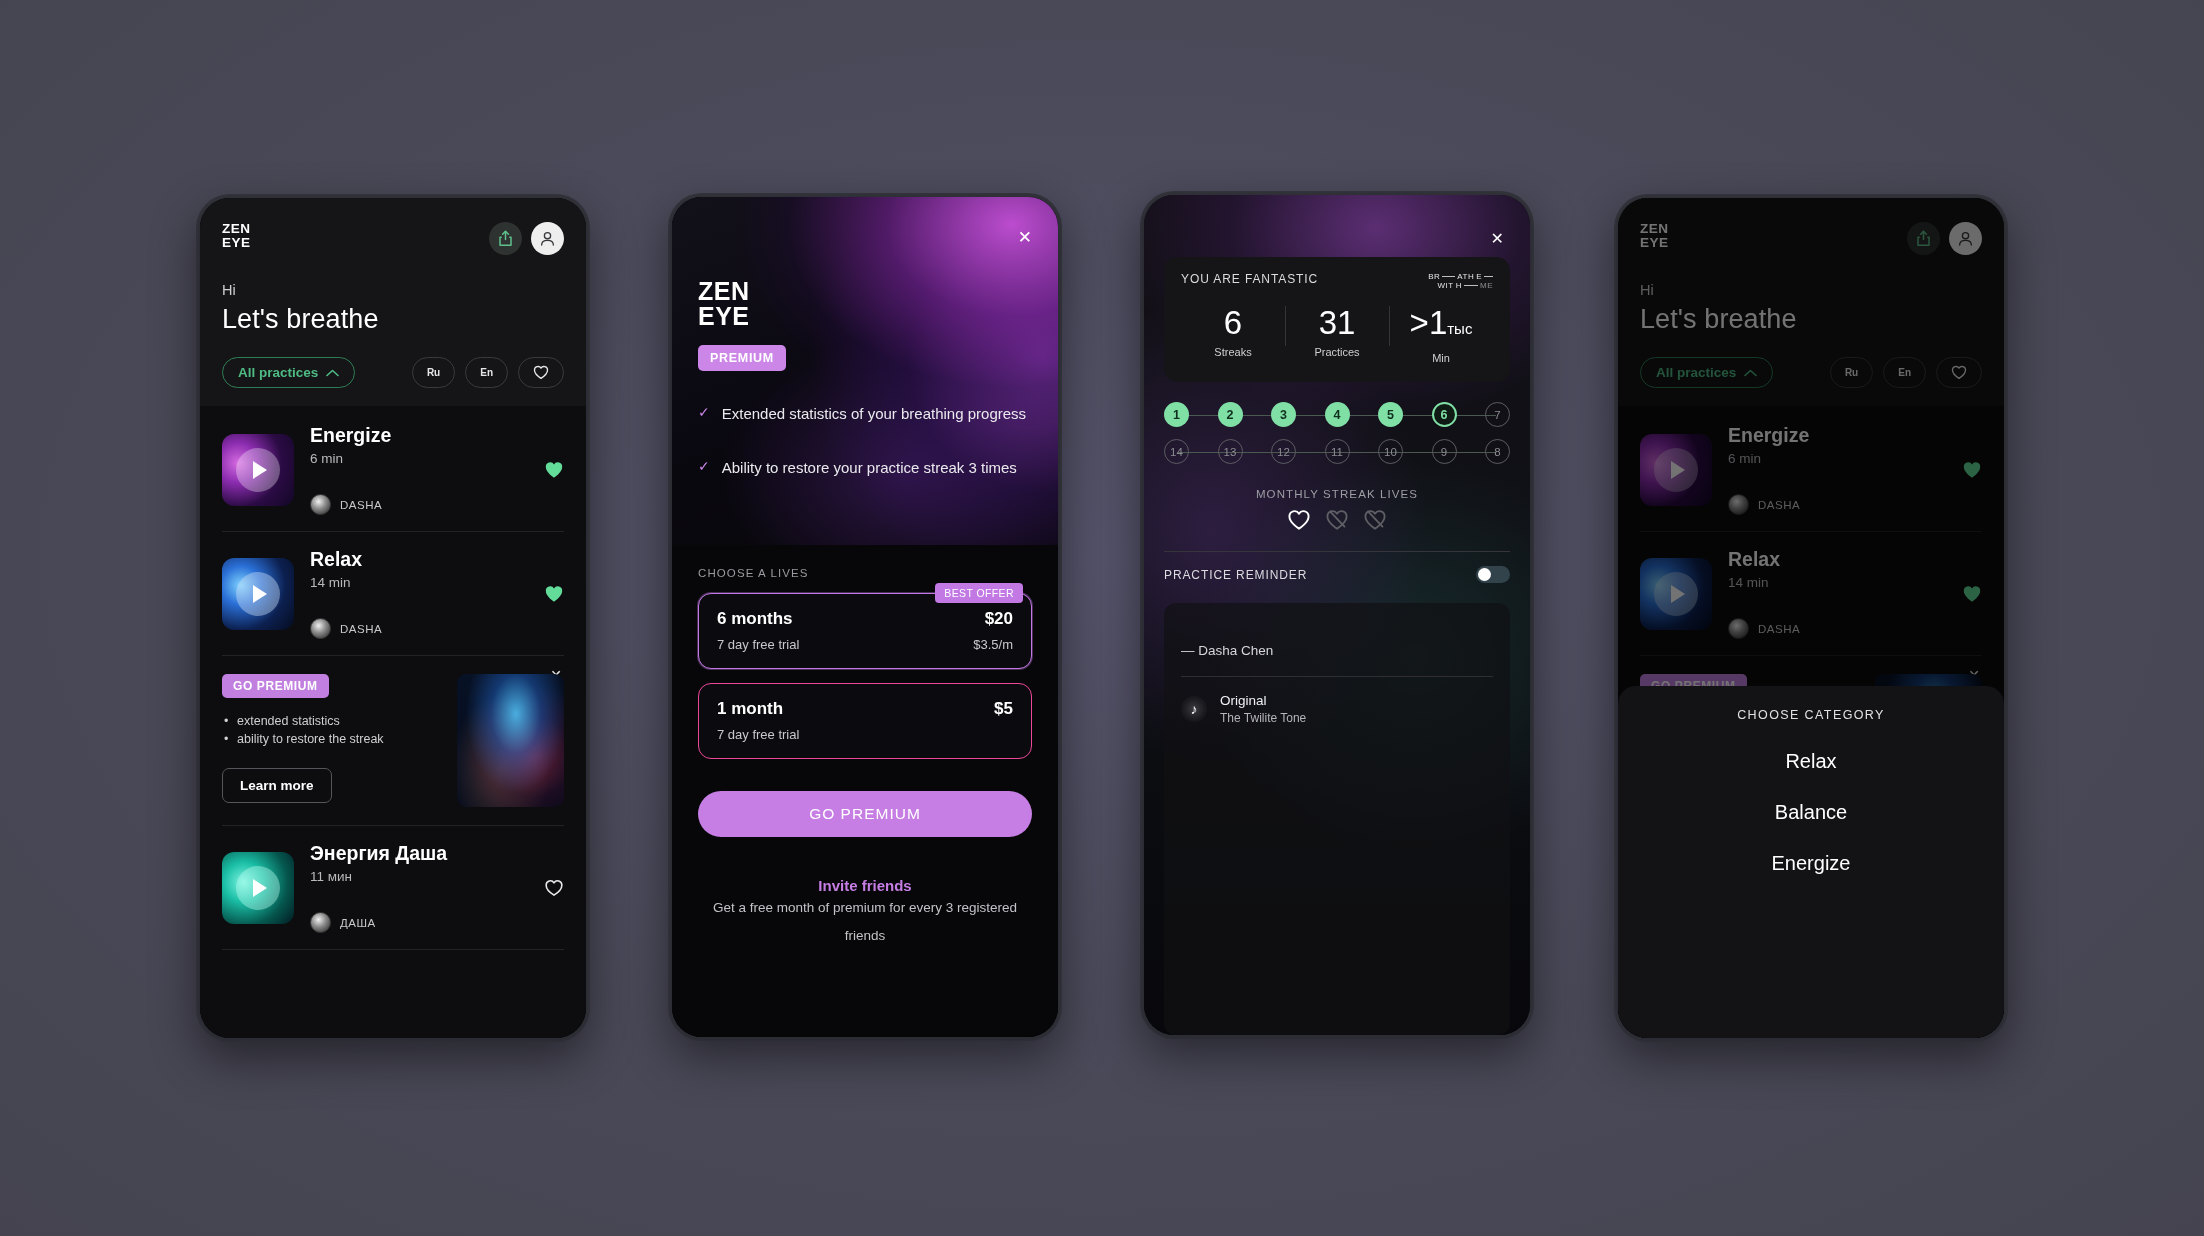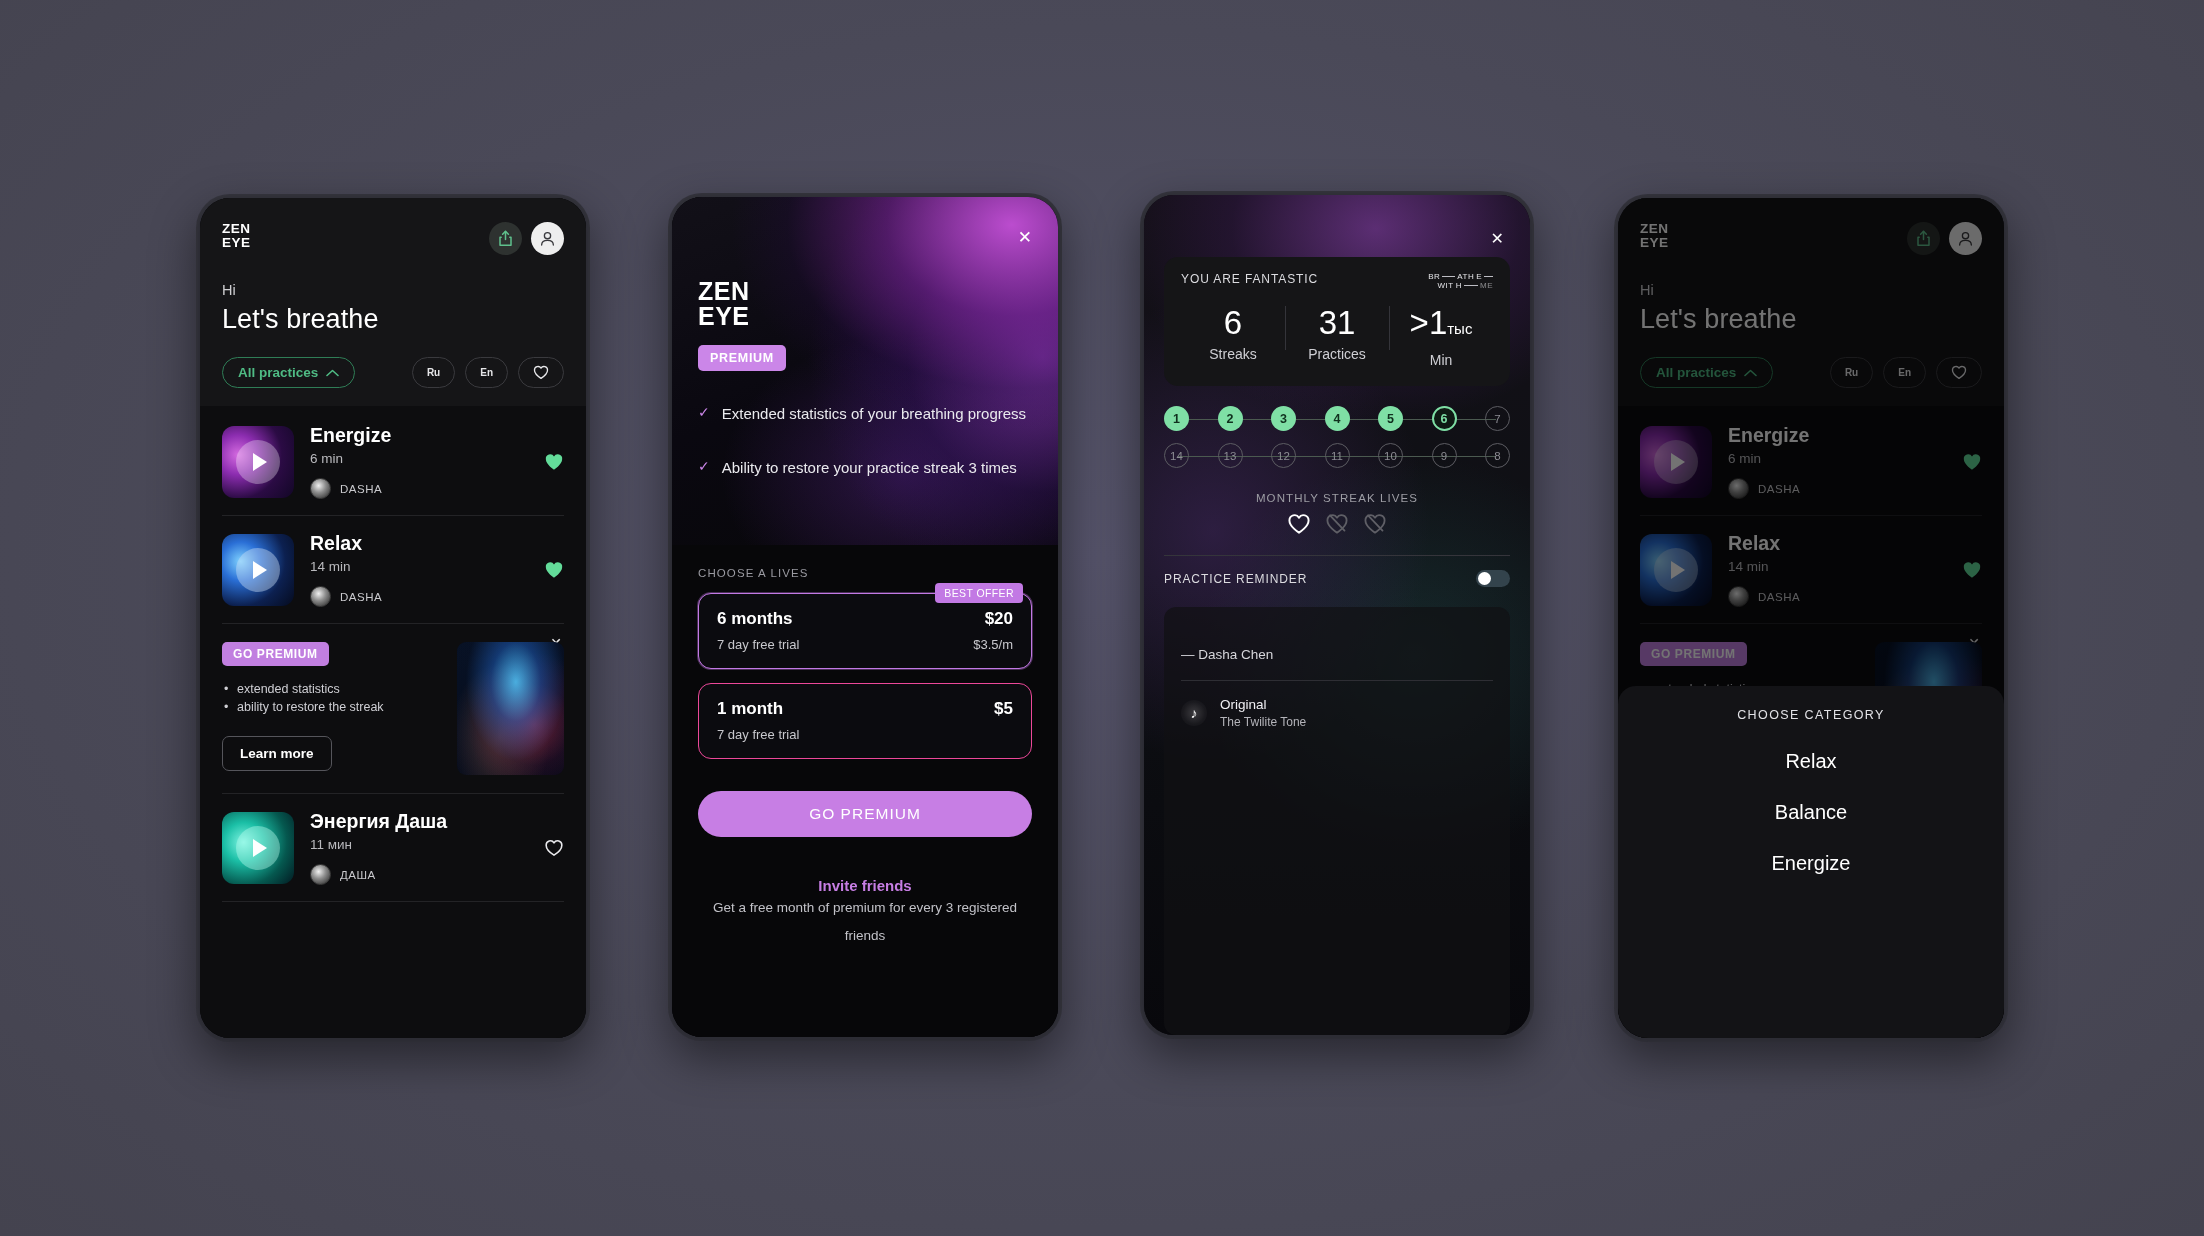--- a/index.html
+++ b/index.html
@@ -89,21 +89,21 @@
     background: rgba(255,255,255,.30);
     display: flex; align-items: center; justify-content: center;
   }
   .thumb.blue .playcircle { background: rgba(205,225,245,.42); }
   .thumb.teal .playcircle { background: rgba(190,255,240,.40); }
   .tri { width: 0; height: 0; border-left: 14px solid #fff; border-top: 9px solid transparent; border-bottom: 9px solid transparent; margin-left: 4px; }
 
   .pmeta { flex: 1; min-width: 0; }
   .ptitle { font-size: 19.5px; font-weight: bold; color: #fff; }
   .pdur { font-size: 13.5px; color: #b9b9bd; margin-top: 4px; }
-  .pauthor { display: flex; align-items: center; gap: 9px; margin-top: 12px; }
+  .pauthor { display: flex; align-items: center; gap: 9px; margin-top: 28px; }
   .avatar {
     width: 21px; height: 21px; border-radius: 50%;
     background: radial-gradient(circle at 40% 35%, #f0f0f0 0%, #8d8d8d 42%, #1d1d1d 100%);
     border: 1px solid #3c3c3c; flex: 0 0 21px;
   }
   .pauthor span { font-size: 11.5px; color: #c9c9cd; letter-spacing: .5px; }
   .fav { flex: 0 0 auto; }
 
   
   .promo { position: relative; padding: 18px 0 22px 0; border-bottom: 1px solid #232326; }
@@ -195,21 +195,21 @@
   .sc-top { display: flex; justify-content: space-between; align-items: flex-start; }
   .sc-title { font-size: 12px; letter-spacing: .9px; color: #dcdce0; }
   .bwm { text-align: right; }
   .bwm-row { display: flex; align-items: center; gap: 2px; justify-content: flex-end; font-size: 8px; color: #e4e4e8; letter-spacing: .5px; }
   .bwm-line { display: inline-block; height: 1px; background: #bdbdc4; }
   .sc-stats { display: flex; margin-top: 14px; }
   .sc-cell { flex: 1; text-align: center; position: relative; }
   .sc-cell + .sc-cell::before { content: ""; position: absolute; left: 0; top: 2px; bottom: 18px; width: 1px; background: #34343a; }
   .sc-num { font-size: 33px; color: #fff; font-weight: 300; line-height: 38px; }
   .sc-num sub { font-size: 15px; vertical-align: baseline; }
-  .sc-lbl { font-size: 14px; color: #cfcfd4; margin-top: 4px; }
+  .sc-lbl { font-size: 11px; color: #cfcfd4; margin-top: 4px; }
 
   .streak { margin-top: 20px; }
   .srow { display: flex; align-items: center; justify-content: space-between; position: relative; }
   .srow + .srow { margin-top: 12px; }
   .srow::before { content: ""; position: absolute; left: 14px; right: 14px; top: 50%; height: 1px; background: #4b5a50; }
   .dot {
     width: 25px; height: 25px; border-radius: 50%; position: relative; z-index: 1;
     display: flex; align-items: center; justify-content: center;
     font-size: 12.5px; font-weight: bold;
   }

